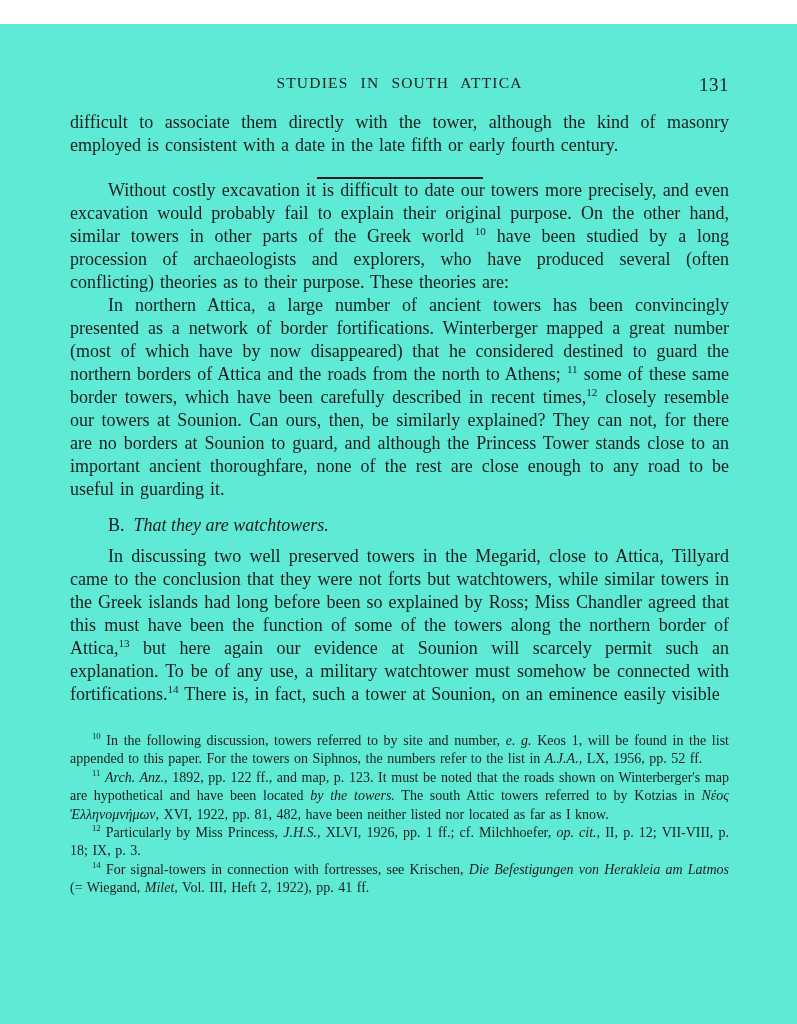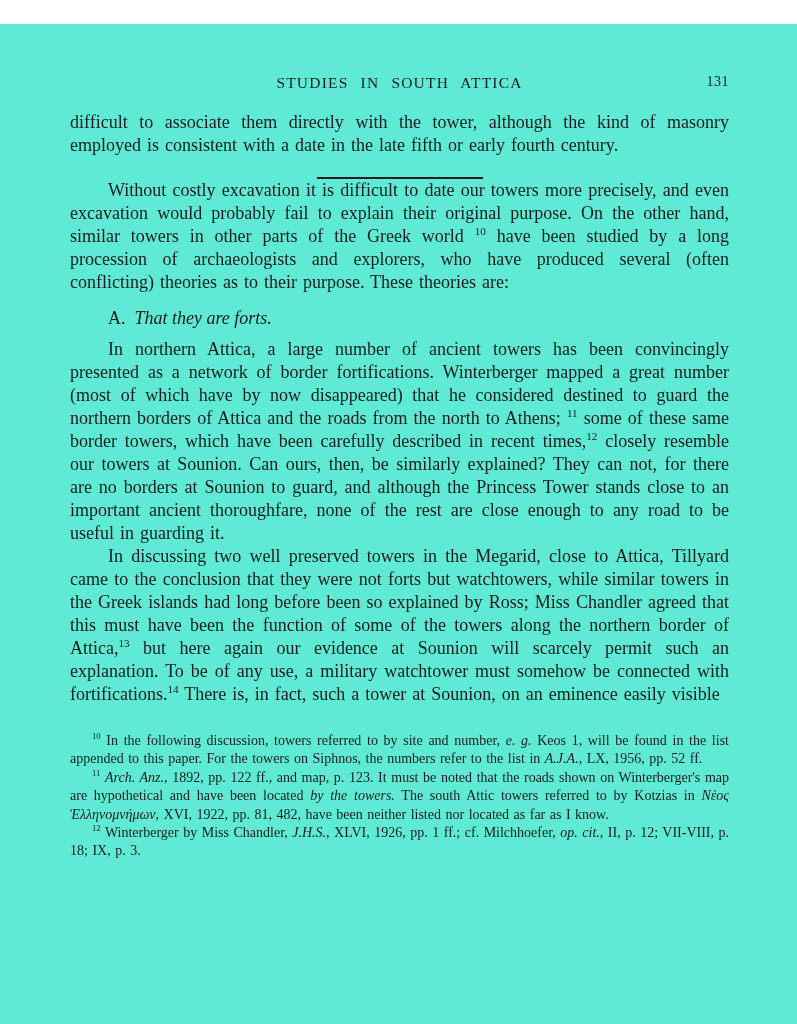--- a/index.html
+++ b/index.html
@@ -27,21 +27,21 @@
     display: block;
     text-align: center;
     font-size: 15.5px;
     letter-spacing: 1.2px;
     word-spacing: 7px;
   }
   .pagenum {
     position: absolute;
     right: 0;
     top: 0;
-    font-size: 14px;
+    font-size: 19px;
     letter-spacing: 0.5px;
   }
   p.body-text {
     margin: 0;
     font-size: 18px;
     line-height: 23px;
     text-align: justify;
     word-spacing: 1.5px;
   }
   p.ind { text-indent: 38px; }
@@ -86,26 +86,27 @@
     <span class="running-title">STUDIES IN SOUTH ATTICA</span>
     <span class="pagenum">131</span>
   </header>
 
   <p class="body-text"><span>difficult to associate them directly with the tower, although the kind of masonry employed is consistent with a date in the late fifth or early fourth century.</span></p>
 
   <hr class="divider">
 
   <p class="body-text ind intro"><span>Without costly excavation it is difficult to date our towers more precisely, and even excavation would probably fail to explain their original purpose. On the other hand, similar towers in other parts of the Greek world </span><sup>10</sup><span> have been studied by a long procession of archaeologists and explorers, who have produced several (often conflicting) theories as to their purpose. These theories are:</span></p>
 
-  <h2 class="subheading"><span>A.</span><span class="it">That they are forts.</span></h2>
 
   <p class="body-text ind"><span>In northern Attica, a large number of ancient towers has been convincingly presented as a network of border fortifications. Winterberger mapped a great number (most of which have by now disappeared) that he considered destined to guard the northern borders of Attica and the roads from the north to Athens; </span><sup>11</sup><span> some of these same border towers, which have been carefully described in recent times,</span><sup>12</sup><span> closely resemble our towers at Sounion. Can ours, then, be similarly explained? They can not, for there are no borders at Sounion to guard, and although the Princess Tower stands close to an important ancient thoroughfare, none of the rest are close enough to any road to be useful in guarding it.</span></p>
 
+  <h2 class="subheading"><span>B.</span><span class="it">That they are watchtowers.</span></h2>
 
   <p class="body-text ind"><span>In discussing two well preserved towers in the Megarid, close to Attica, Tillyard came to the conclusion that they were not forts but watchtowers, while similar towers in the Greek islands had long before been so explained by Ross; Miss Chandler agreed that this must have been the function of some of the towers along the northern border of Attica,</span><sup>13</sup><span> but here again our evidence at Sounion will scarcely permit such an explanation. To be of any use, a military watchtower must somehow be connected with fortifications.</span><sup>14</sup><span> There is, in fact, such a tower at Sounion, on an eminence easily visible</span></p>
 
   <footer class="footnotes">
     <p class="footnote"><sup>10</sup><span> In the following discussion, towers referred to by site and number, </span><span class="it">e. g.</span><span> Keos 1, will be found in the list appended to this paper. For the towers on Siphnos, the numbers refer to the list in </span><span class="it">A.J.A.,</span><span> LX, 1956, pp. 52 ff.</span></p>
     <p class="footnote"><sup>11</sup><span> </span><span class="it">Arch. Anz.,</span><span> 1892, pp. 122 ff., and map, p. 123. It must be noted that the roads shown on Winterberger's map are hypothetical and have been located </span><span class="it">by the towers.</span><span> The south Attic towers referred to by Kotzias in </span><span class="it">Νέος Ἑλληνομνήμων,</span><span> XVI, 1922, pp. 81, 482, have been neither listed nor located as far as I know.</span></p>
-    <p class="footnote"><sup>12</sup><span> Winterberger by Miss Chandler, </span><span class="it">J.H.S.,</span><span> XLVI, 1926, pp. 1 ff.; cf. Milchhoefer, </span><span class="it">op. cit.,</span><span> II, p. 12; VII-VIII, p. 18; IX, p. 3.</span></p>
+    <p class="footnote"><sup>12</sup><span> Particularly by Miss Princess, </span><span class="it">J.H.S.,</span><span> XLVI, 1926, pp. 1 ff.; cf. Milchhoefer, </span><span class="it">op. cit.,</span><span> II, p. 12; VII-VIII, p. 18; IX, p. 3.</span></p>
+    <p class="footnote"><sup>14</sup><span> For signal-towers in connection with fortresses, see Krischen, </span><span class="it">Die Befestigungen von Herakleia am Latmos</span><span> (= Wiegand, </span><span class="it">Milet,</span><span> Vol. III, Heft 2, 1922), pp. 41 ff.</span></p>
   </footer>
 
 </div>
 
 </body></html>

